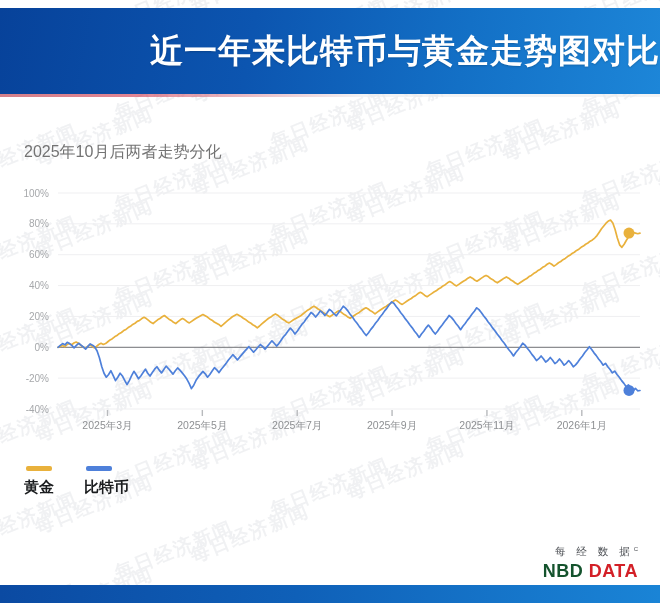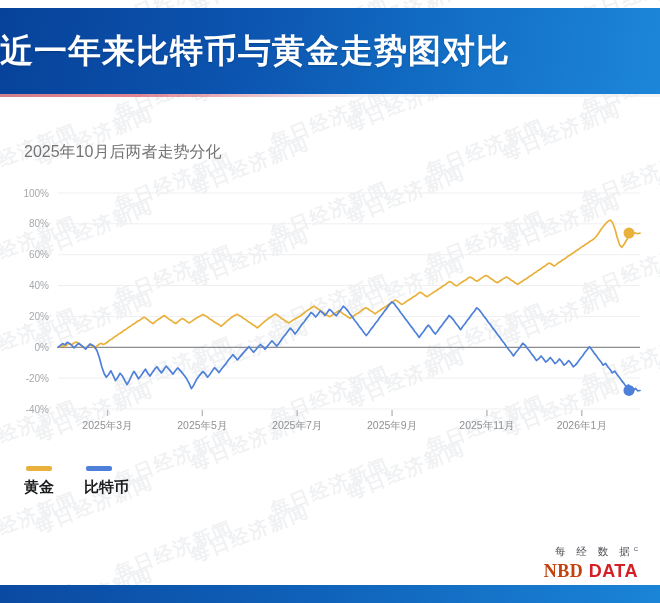--- a/index.html
+++ b/index.html
@@ -23,21 +23,21 @@
     letter-spacing:2px;
     transform:rotate(-22deg);
     transform-origin:left center;
     position:absolute;
     opacity:.95;
   }
   .banner{
     position:absolute;left:0;top:8px;width:660px;height:86px;
     background:linear-gradient(100deg,#07429a 0%,#0c55b0 38%,#1370c6 70%,#1d86d8 100%);
     z-index:3;
-    display:flex;align-items:center;justify-content:flex-start;
+    display:flex;align-items:center;justify-content:flex-end;
   }
   .banner-title{
     color:#ffffff;
     font-size:33px;
     font-weight:700;
     letter-spacing:1px;
     text-shadow:0 1px 2px rgba(0,0,0,.18);
     font-family:"Liberation Sans","DejaVu Sans",sans-serif;
   }
   .banner-edge{
@@ -64,21 +64,21 @@
   .legend-text{font-size:15px;color:#1b1d1f;font-weight:700;}
   .logo{
     position:absolute;right:22px;top:545px;z-index:5;text-align:right;
   }
   .logo-cn{
     font-size:10.5px;color:#4a4d52;letter-spacing:4px;margin-bottom:2px;
     font-weight:400;
   }
   .logo-cn sup{font-size:6px;vertical-align:super;letter-spacing:0;}
   .logo-en{font-size:18px;font-weight:700;letter-spacing:.5px;}
-  .logo-nbd{color:#c2410c;font-family:Liberation Serif, serif;}
+  .logo-nbd{color:#14532d;}
   .logo-data{color:#d32027;margin-top:44px;}
   .footer-bar{
     position:absolute;left:0;top:585px;width:660px;height:18px;
     background:linear-gradient(90deg,#0b4aa2 0%,#0f60b8 45%,#1a84d6 100%);
     z-index:5;
   }
 </style>
 </head>
 <body>
 

